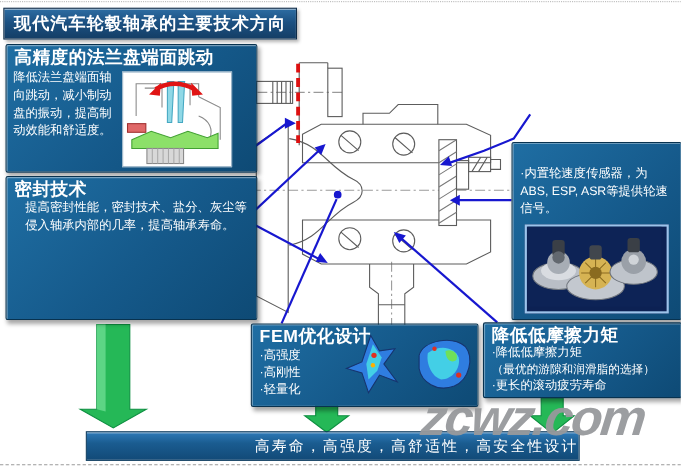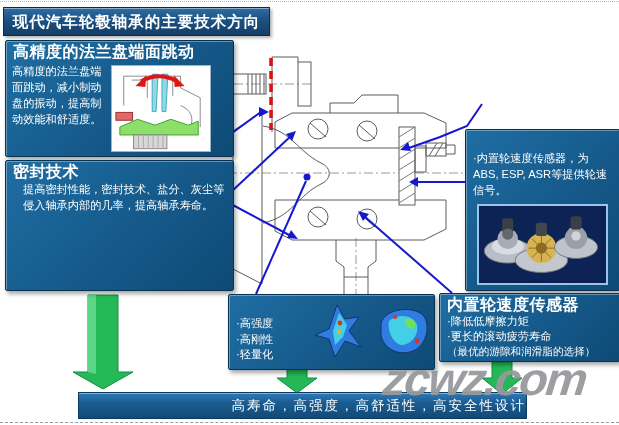--- a/index.html
+++ b/index.html
@@ -105,21 +105,21 @@
       <polygon points="88,295 96,295 96,374 88,372" fill="#5cd585" stroke="none"></polygon>
       <polygon points="287,368 307,368 307,378 317,378 297,393 277,378 287,378" fill="#25b857" stroke="#0e8f41"></polygon>
       <polygon points="492,362 512,362 512,378 522,378 502,394 482,378 492,378" fill="#25b857" stroke="#0e8f41"></polygon>
     </g>
   </svg>
 
   <div class="title">现代汽车轮毂轴承的主要技术方向</div>
 
   <div class="panel" style="left:5px;top:40px;width:227px;height:115px">
     <div class="hd">高精度的法兰盘端面跳动</div>
-    <div class="bd" style="left:6px;top:23px;width:97px">高精度的法兰盘端面跳动，减小制动盘的振动，提高制动效能和舒适度。</div>
+    <div class="bd" style="left:6px;top:23px;width:97px">降低法兰盘端面轴向跳动，减小制动盘的振动，提高制动效能和舒适度。</div>
     <div class="imgframe" style="left:105px;top:24px;width:98px;height:85px">
       <svg width="98" height="85" viewBox="0 0 100 86">
         <g stroke="#8a8a8a" fill="none">
           <path d="M12,40 V10 H70 V22 M70,22 L90,32 V62 M62,10 V30 M20,14 H36 V32"></path>
           <path d="M70,40 C80,44 84,52 80,62"></path>
         </g>
         <polygon points="41,8 47,8 45,46 41,46" fill="#8fd8e6" stroke="#45a8c2"></polygon>
         <polygon points="51,8 57,8 55,46 51,46" fill="#8fd8e6" stroke="#45a8c2"></polygon>
         <path d="M30,15 Q48,5 66,15" stroke="#e01414" stroke-width="4" fill="none"></path>
         <polygon points="24,20 35,9 34,21" fill="#e01414"></polygon>
@@ -160,44 +160,45 @@
         <rect x="60" y="18" width="12" height="14" rx="3" fill="#41464d"></rect>
         <ellipse cx="103" cy="44" rx="23" ry="12" fill="#bfc4cb" stroke="#6e747c"></ellipse>
         <circle cx="103" cy="34" r="12" fill="#9aa0a8"></circle>
         <rect x="97" y="11" width="12" height="14" rx="3" fill="#3a3f46"></rect>
         <circle cx="103" cy="32" r="5" fill="#d0d4d9"></circle>
       </svg>
     </div>
   </div>
 
   <div class="panel" style="left:228px;top:294px;width:205px;height:74px">
+    <div class="hd">FEM优化设计</div>
     <div style="position:absolute;left:7px;top:21px">
       <div class="bullet">·高强度</div>
       <div class="bullet">·高刚性</div>
       <div class="bullet">·轻量化</div>
     </div>
     <svg style="position:absolute;left:80px;top:4px" width="122" height="64" viewBox="0 0 122 60">
       <path d="M28,4 L36,18 L50,16 L40,30 L52,46 L36,40 L26,56 L20,38 L6,34 L20,28 Z" fill="#2f7de0" stroke="#16346e"></path>
       <path d="M30,12 L38,24 L34,36 L26,44 L24,30 Z" fill="#43cfe6"></path>
       <circle cx="31" cy="22" r="2.4" fill="#e03020"></circle>
       <circle cx="30" cy="31" r="2" fill="#ffb000"></circle>
       <path d="M72,22 C76,8 102,4 114,14 C122,24 118,44 104,50 C88,56 74,46 72,34 Z" fill="#2f7de0" stroke="#16346e"></path>
       <path d="M80,20 C90,12 104,14 108,24 C110,34 102,44 92,44 C84,42 78,30 80,20 Z" fill="#43cfe6"></path>
       <path d="M96,18 C102,16 108,20 106,26 C102,30 96,26 96,18 Z" fill="#6fe05a"></path>
       <circle cx="108" cy="40" r="2.4" fill="#e03020"></circle>
       <circle cx="86" cy="16" r="2" fill="#e03020"></circle>
     </svg>
   </div>
 
   <div class="panel" style="left:439px;top:293px;width:179px;height:67px">
-    <div class="hd">内置轮速度传感器</div>
+    <div class="hd">降低低摩擦力矩</div>
     <div style="position:absolute;left:7px;top:20px">
       <div class="bullet" style="line-height:15px">·降低低摩擦力矩</div>
+      <div class="bullet" style="line-height:15px;font-size:10.6px">（最优的游隙和润滑脂的选择）</div>
       <div class="bullet" style="line-height:15px">·更长的滚动疲劳寿命</div>
-      <div class="bullet" style="line-height:15px;font-size:10.6px">（最优的游隙和润滑脂的选择）</div>
     </div>
   </div>
 
   <div class="footerbar">高寿命，高强度，高舒适性，高安全性设计</div>
 
   <div class="watermark">zcwz.com</div>
 
 </div>
 
 </body></html>

